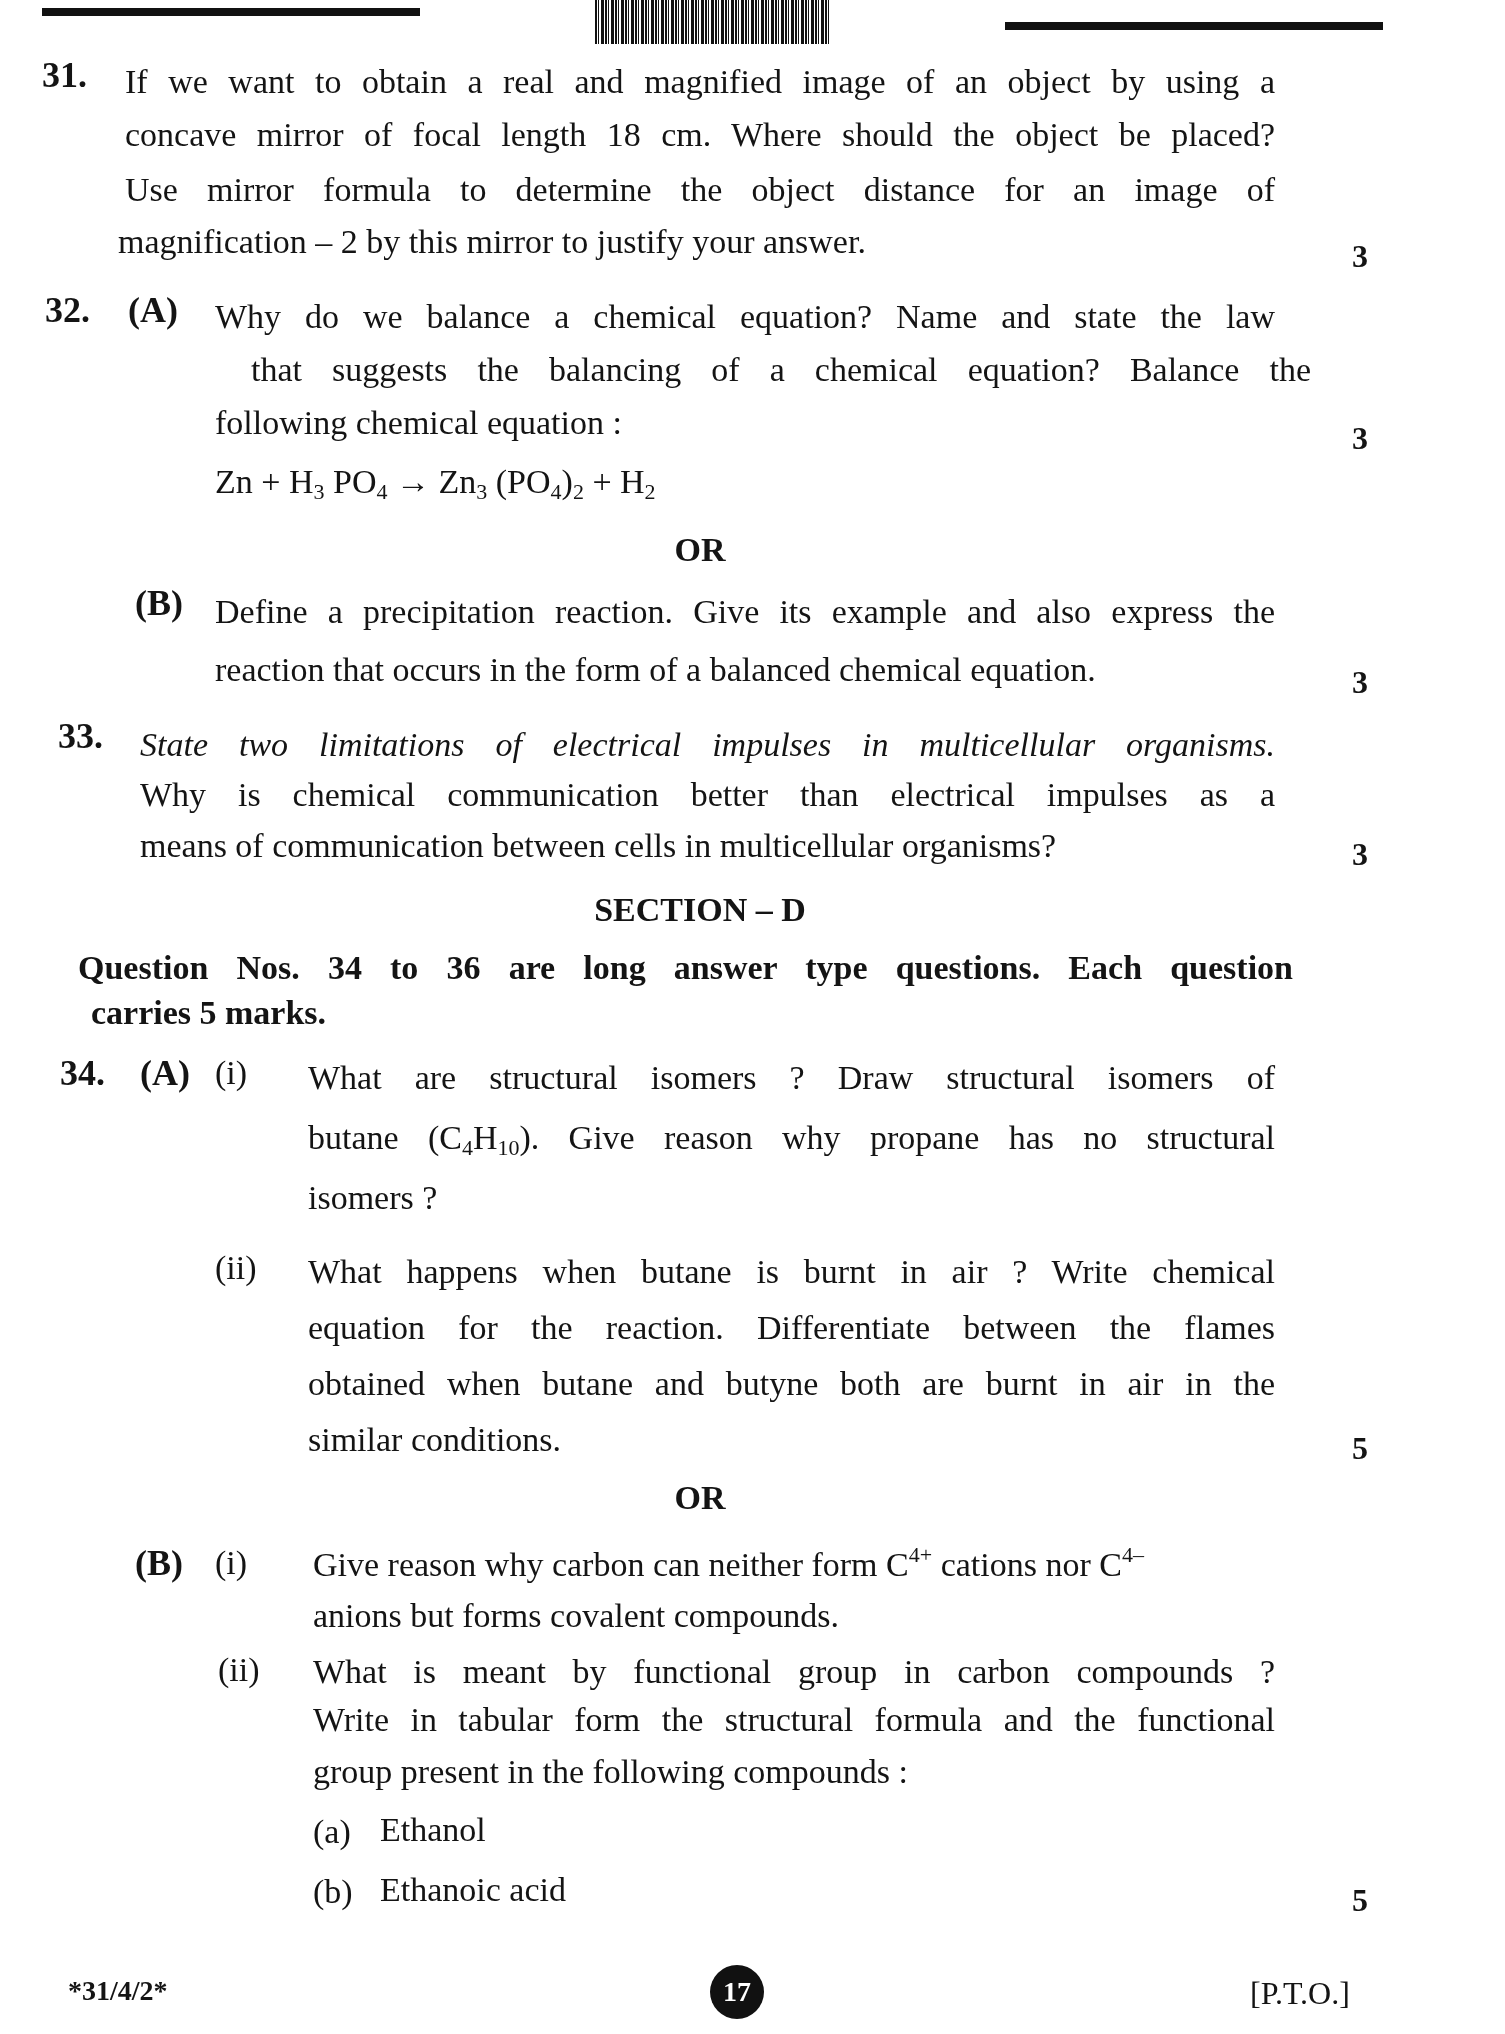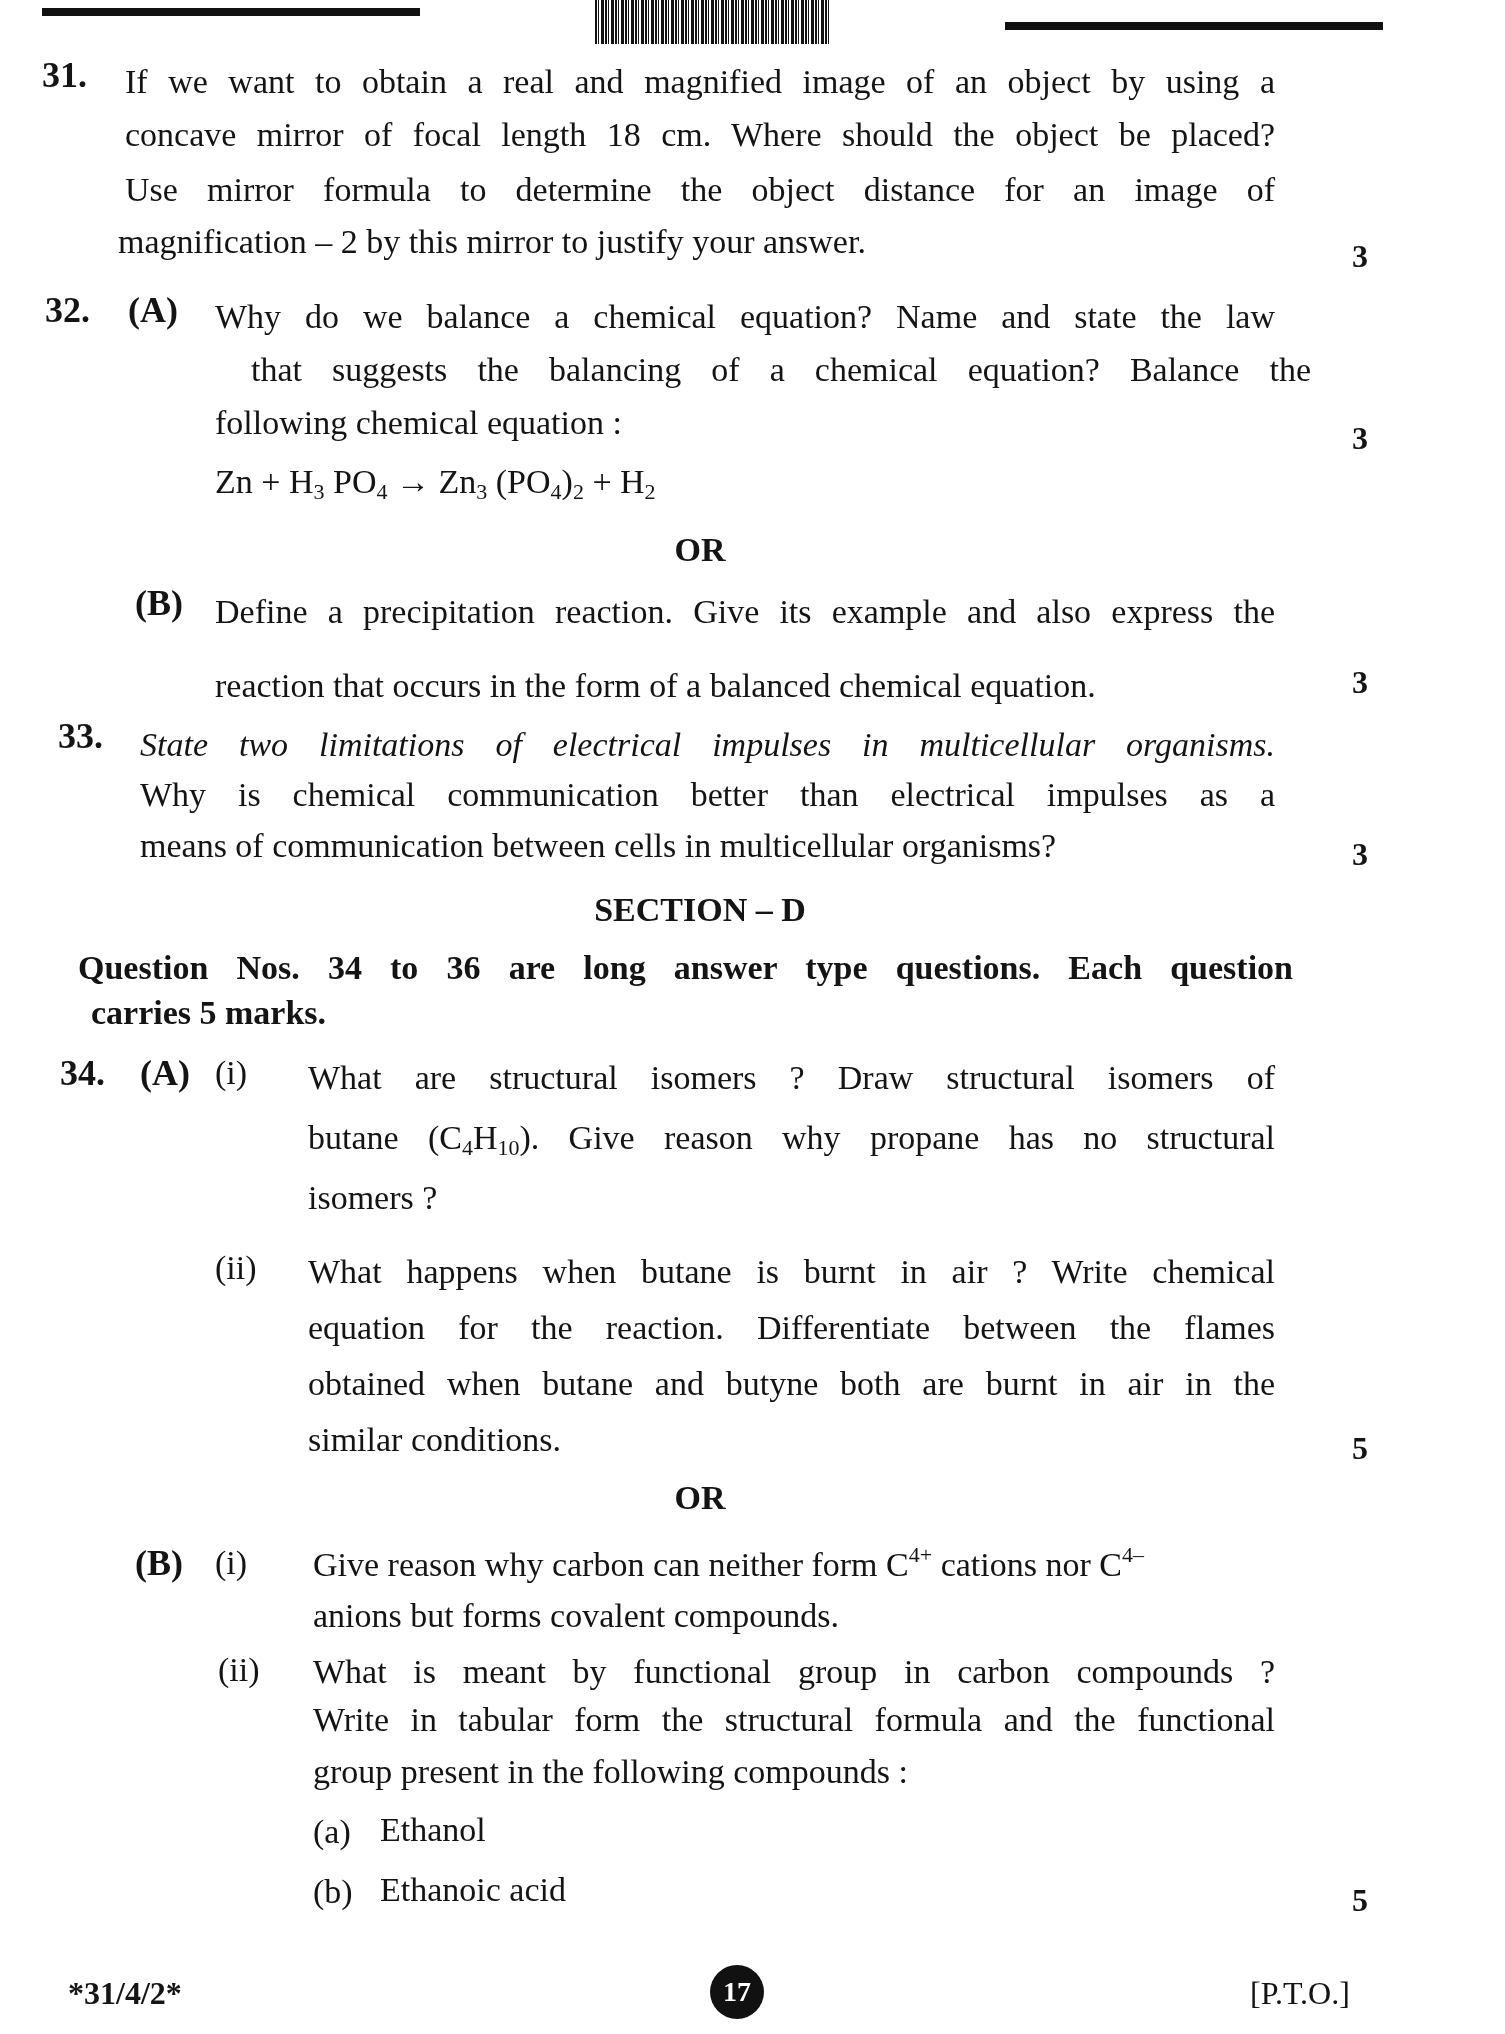--- a/index.html
+++ b/index.html
@@ -12,21 +12,21 @@
   .barcode { position: absolute; left: 595px; top: 0; width: 235px; height: 44px;
     background: repeating-linear-gradient(90deg, #111 0 2px, #fff 2px 3px, #111 3px 4px, #fff 4px 6px, #111 6px 9px, #fff 9px 10px); }
   .line { position: absolute; font-size: 34px; line-height: 40px; white-space: nowrap; }
   .just { text-align: justify; text-align-last: justify; }
   .num { position: absolute; font-size: 36px; font-weight: bold; line-height: 40px; }
   .marks { position: absolute; left: 1352px; font-size: 32px; font-weight: bold; line-height: 40px; }
   .bold { font-weight: bold; }
   .center { position: absolute; left: 0; width: 1400px; text-align: center; font-size: 34px; font-weight: bold; line-height: 40px; }
   sub { font-size: 22px; vertical-align: -6px; line-height: 0; }
   sup { font-size: 22px; vertical-align: 14px; line-height: 0; }
-  .footer-code { position: absolute; left: 68px; top: 1975px; font-size: 32px; font-weight: bold; }
+  .footer-code { position: absolute; left: 68px; top: 1975px; font-size: 28px; font-weight: bold; }
   .page-badge { position: absolute; left: 710px; top: 1965px; width: 54px; height: 54px; border-radius: 50%;
     background: #111; color: #fff; font-size: 28px; font-weight: bold; text-align: center; line-height: 54px; }
   .pto { position: absolute; left: 1250px; top: 1975px; font-size: 32px; }
 </style>
 </head>
 <body>
 
 <div class="bar" style="left:42px; top:8px; width:378px; height:8px;"></div>
 <div class="barcode"></div>
 <div class="bar" style="left:1005px; top:22px; width:378px; height:8px;"></div>
@@ -43,21 +43,21 @@
 <div class="line just" style="left:215px; top:297px; width:1060px;">Why do we balance a chemical equation? Name and state the law</div>
 <div class="line just" style="left:215px; top:350px; width:1060px;margin-left:36px;">that suggests the balancing of a chemical equation? Balance the</div>
 <div class="line" style="left:215px; top:403px;">following chemical equation :</div>
 <div class="marks" style="top:418px;">3</div>
 <div class="line" style="left:215px; top:462px;">
   <span>Zn + H</span><sub>3</sub><span> PO</span><sub>4</sub><span> → Zn</span><sub>3</sub><span> (PO</span><sub>4</sub><span>)</span><sub>2</sub><span> + H</span><sub>2</sub>
 </div>
 <div class="center" style="top:530px;">OR</div>
 <div class="num" style="left:135px; top:583px;">(B)</div>
 <div class="line just" style="left:215px; top:592px; width:1060px;">Define a precipitation reaction. Give its example and also express the</div>
-<div class="line" style="left:215px; top:650px;margin-top:16px;">reaction that occurs in the form of a balanced chemical equation.</div>
+<div class="line" style="left:215px; top:650px;">reaction that occurs in the form of a balanced chemical equation.</div>
 <div class="marks" style="top:662px;">3</div>
 
 <div class="num" style="left:58px; top:716px;">33.</div>
 <div class="line just" style="left:140px; top:725px; width:1135px;font-style:italic;">State two limitations of electrical impulses in multicellular organisms.</div>
 <div class="line just" style="left:140px; top:775px; width:1135px;">Why is chemical communication better than electrical impulses as a</div>
 <div class="line" style="left:140px; top:826px;">means of communication between cells in multicellular organisms?</div>
 <div class="marks" style="top:834px;">3</div>
 
 <div class="center" style="top:890px;">SECTION – D</div>
 <div class="line just bold" style="left:78px; top:948px; width:1215px;">Question Nos. 34 to 36 are long answer type questions. Each question</div>

